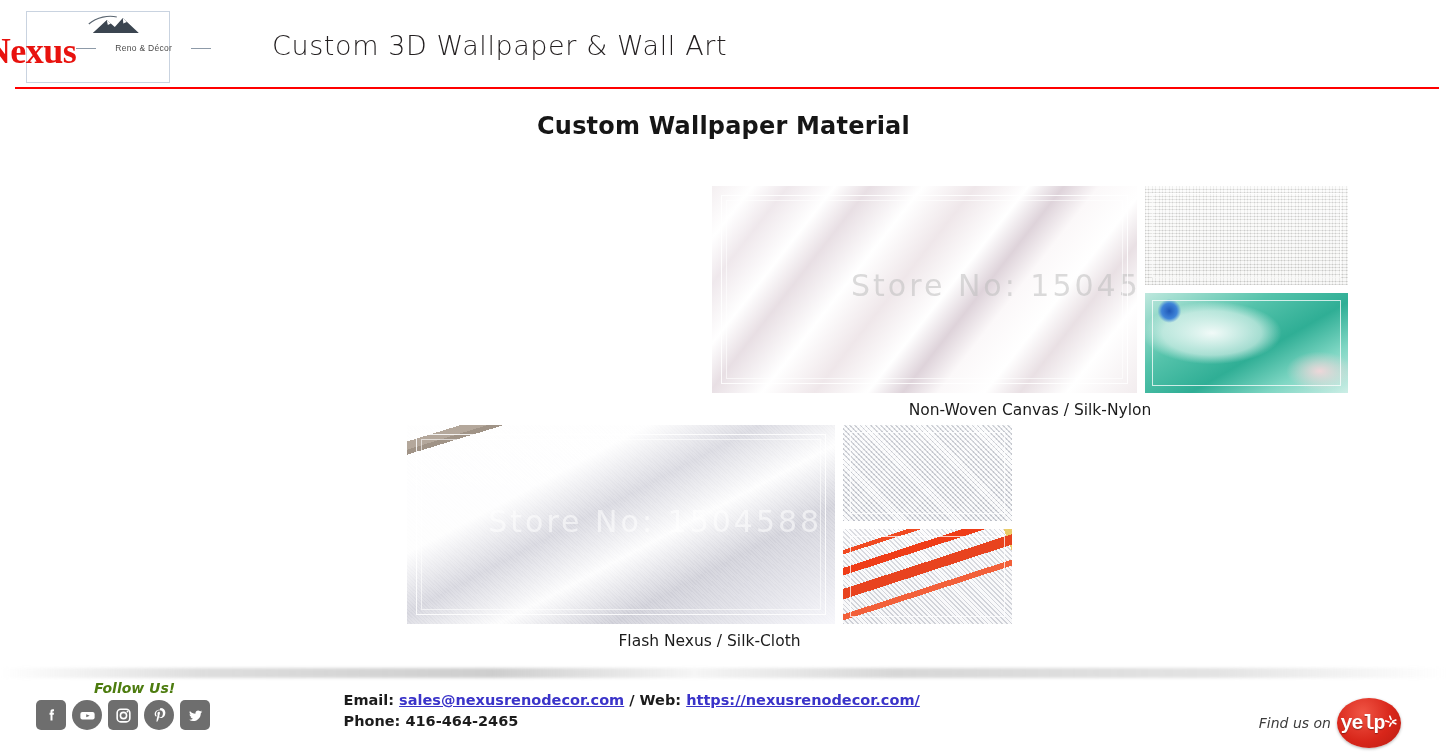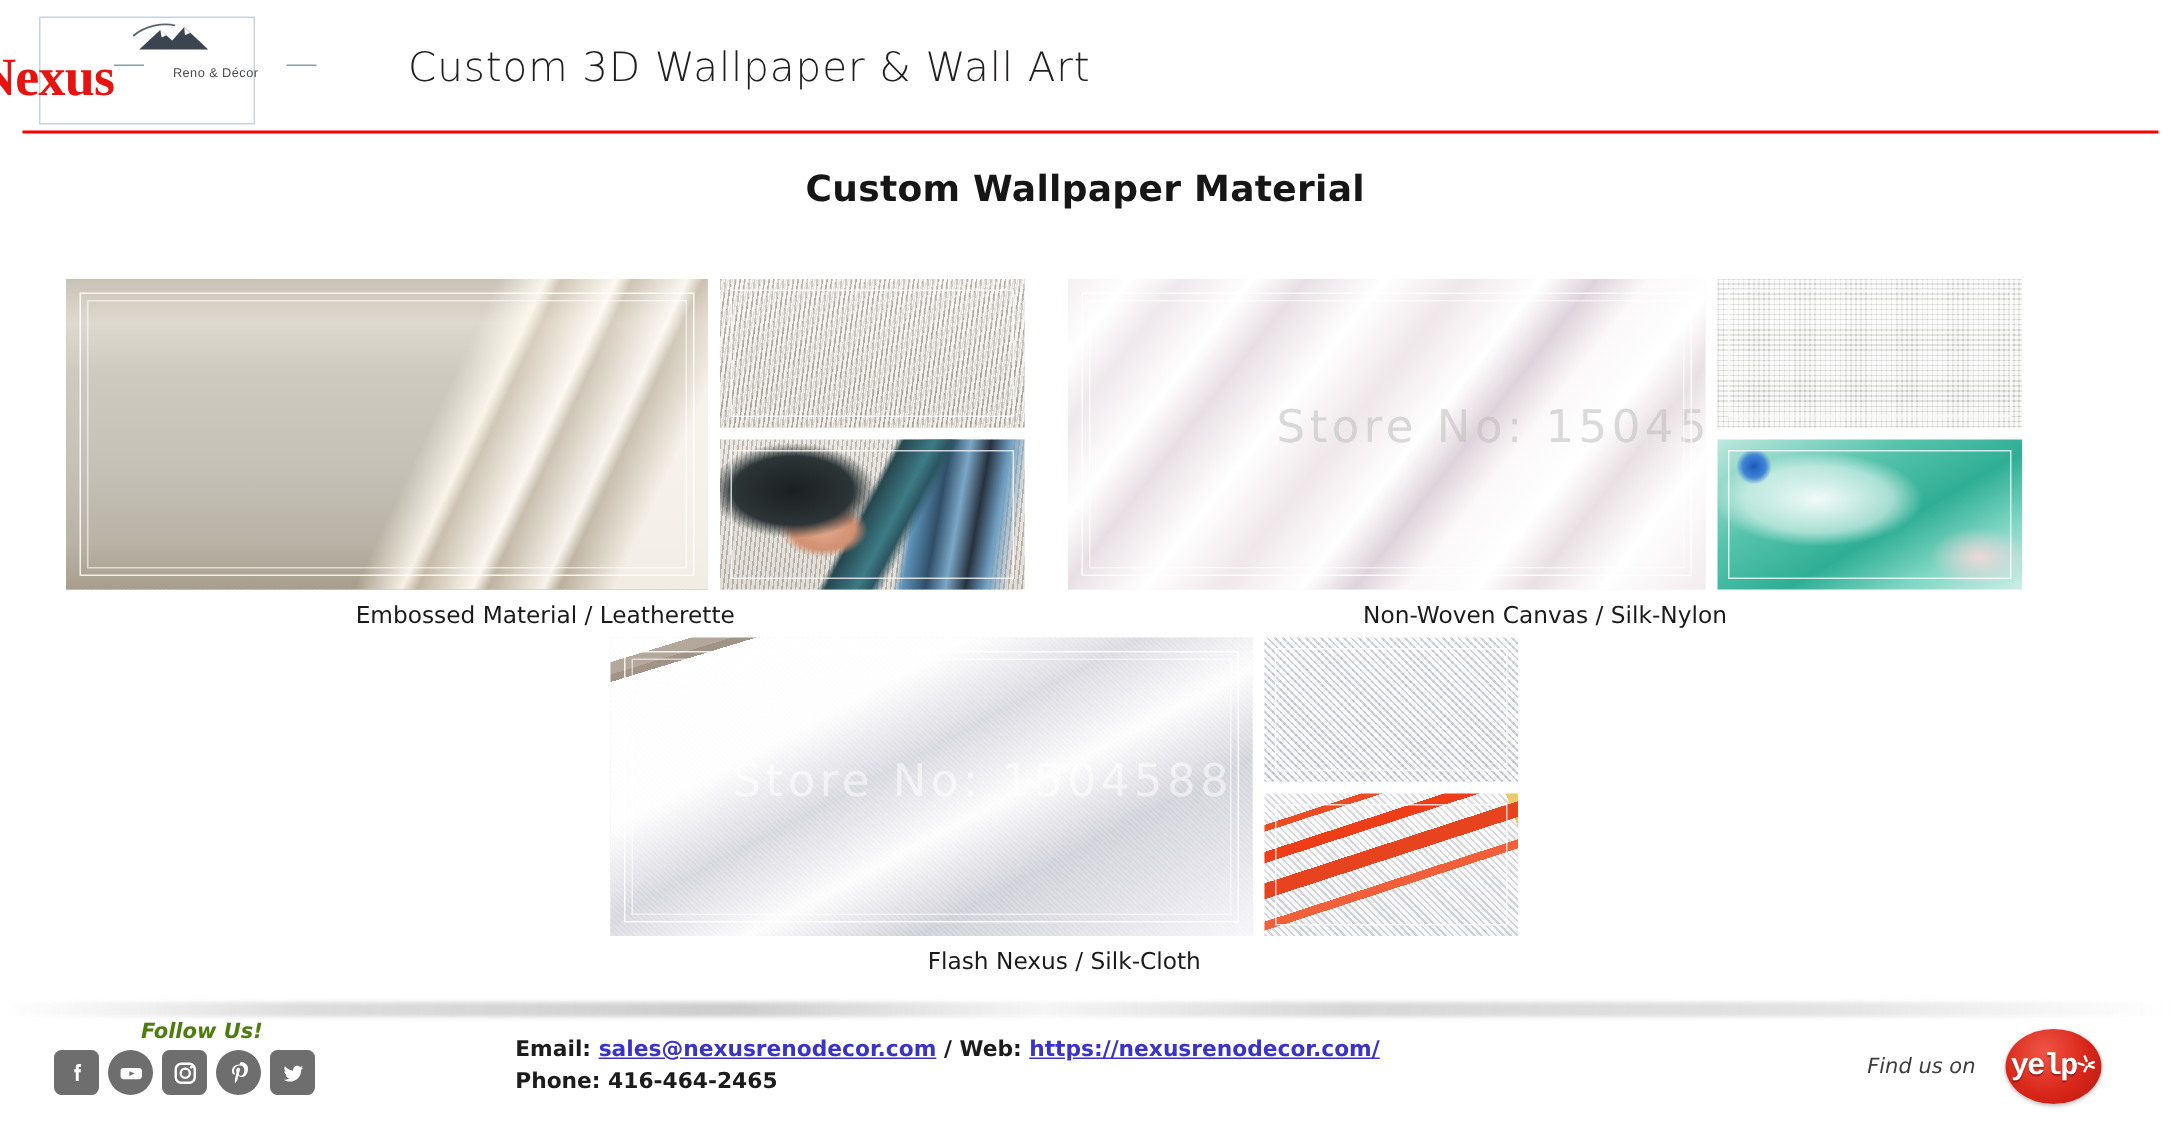--- a/index.html
+++ b/index.html
@@ -19,21 +19,21 @@
     border: 1px solid #c9d3e0; background: #fff;
     display: flex; flex-direction: row;
     align-items: center; justify-content: center;
   }
   .logo-mountain { position: absolute; top: 3px; left: 50%; transform: translateX(-20%); }
   .logo-word {
     font-family: "Liberation Serif", serif;
     font-weight: bold; font-size: 36px; line-height: 38px;
     color: #e8120e; letter-spacing: -0.5px; margin-top: 8px;
   }
-  .logo-sub-row { display: flex; align-items: flex-start; gap: 19px; margin-top: 2px; }
+  .logo-sub-row { display: flex; align-items: center; gap: 19px; margin-top: 2px; }
   .logo-rule { width: 20px; height: 1px; background: #8d9aa8; }
   .logo-sub { font-size: 8.5px; color: #4a4a4a; letter-spacing: 0.3px; white-space: nowrap; }
 
   .header-title {
     position: absolute; left: 272px; top: 30px;
     font-size: 27px; font-weight: 300; color: #231f20;
     letter-spacing: 0.6px;
     font-family: "DejaVu Sans", sans-serif;
   }
   .header-rule {
@@ -166,21 +166,21 @@
   .sbtn.rsm { border-radius: 5px; }
 
   .contact {
     position: absolute; left: 50%; transform: translateX(-50%); top: 14px;
     text-align: left; width: 760px;
     font-size: 14.5px; color: #1c1c1c; font-weight: bold;
     font-family: "DejaVu Sans", sans-serif; line-height: 21px;
   }
   .contact a { color: #3a33c9; text-decoration: underline; }
 
-  .yelp-wrap { position: absolute; right: 46px; top: 10px; display: flex; align-items: center; gap: 20px; }
+  .yelp-wrap { position: absolute; right: 46px; top: 22px; display: flex; align-items: center; gap: 6px; }
   .yelp-label { font-style: italic; font-size: 14px; color: #3c3c3c; font-family: "DejaVu Sans", sans-serif; }
   .yelp-badge {
     width: 64px; height: 50px; border-radius: 50%;
     background: radial-gradient(circle at 40% 30%, #f05545 0%, #d8261a 55%, #b81c12 100%);
     display: flex; align-items: center; justify-content: center;
     box-shadow: 0 1px 3px rgba(0,0,0,.3);
   }
   .yelp-text {
     color: #fff; font-weight: bold; font-size: 20px;
     font-family: Liberation Mono, monospace; letter-spacing: -1px;
@@ -208,36 +208,20 @@
   </div>
 
   <div class="header-title">Custom 3D Wallpaper &amp; Wall Art</div>
   <div class="header-rule"></div>
 </div>
 
 <div class="section-title">Custom Wallpaper Material</div>
 
 <div class="stage">
 
-  <div class="group" style="left:44px; top:46px;">
-    <div class="group-row">
-      <div class="tile tex-roll" style="width:428px;height:207px;">
-        <div class="frame"></div>
-      </div>
-      <div class="stack">
-        <div class="tile tex-emboss" style="width:203px;height:99px;">
-          <div class="frame-thin"></div>
-        </div>
-        <div class="tile tex-bird" style="width:203px;height:100px;">
-          <div class="frame-thin"></div>
-        </div>
-      </div>
-    </div>
-    <div class="caption">Embossed Material / Leatherette</div>
-  </div>
 
   <div class="group" style="left:712px; top:46px;">
     <div class="group-row">
       <div class="tile tex-silk" style="width:425px;height:207px;">
         <div class="wm wm-dark" style="left:72%;">Store No: 1504588</div>
         <div class="frame"></div>
       </div>
       <div class="stack">
         <div class="tile tex-canvas" style="width:203px;height:99px;">
           <div class="frame-thin"></div>

